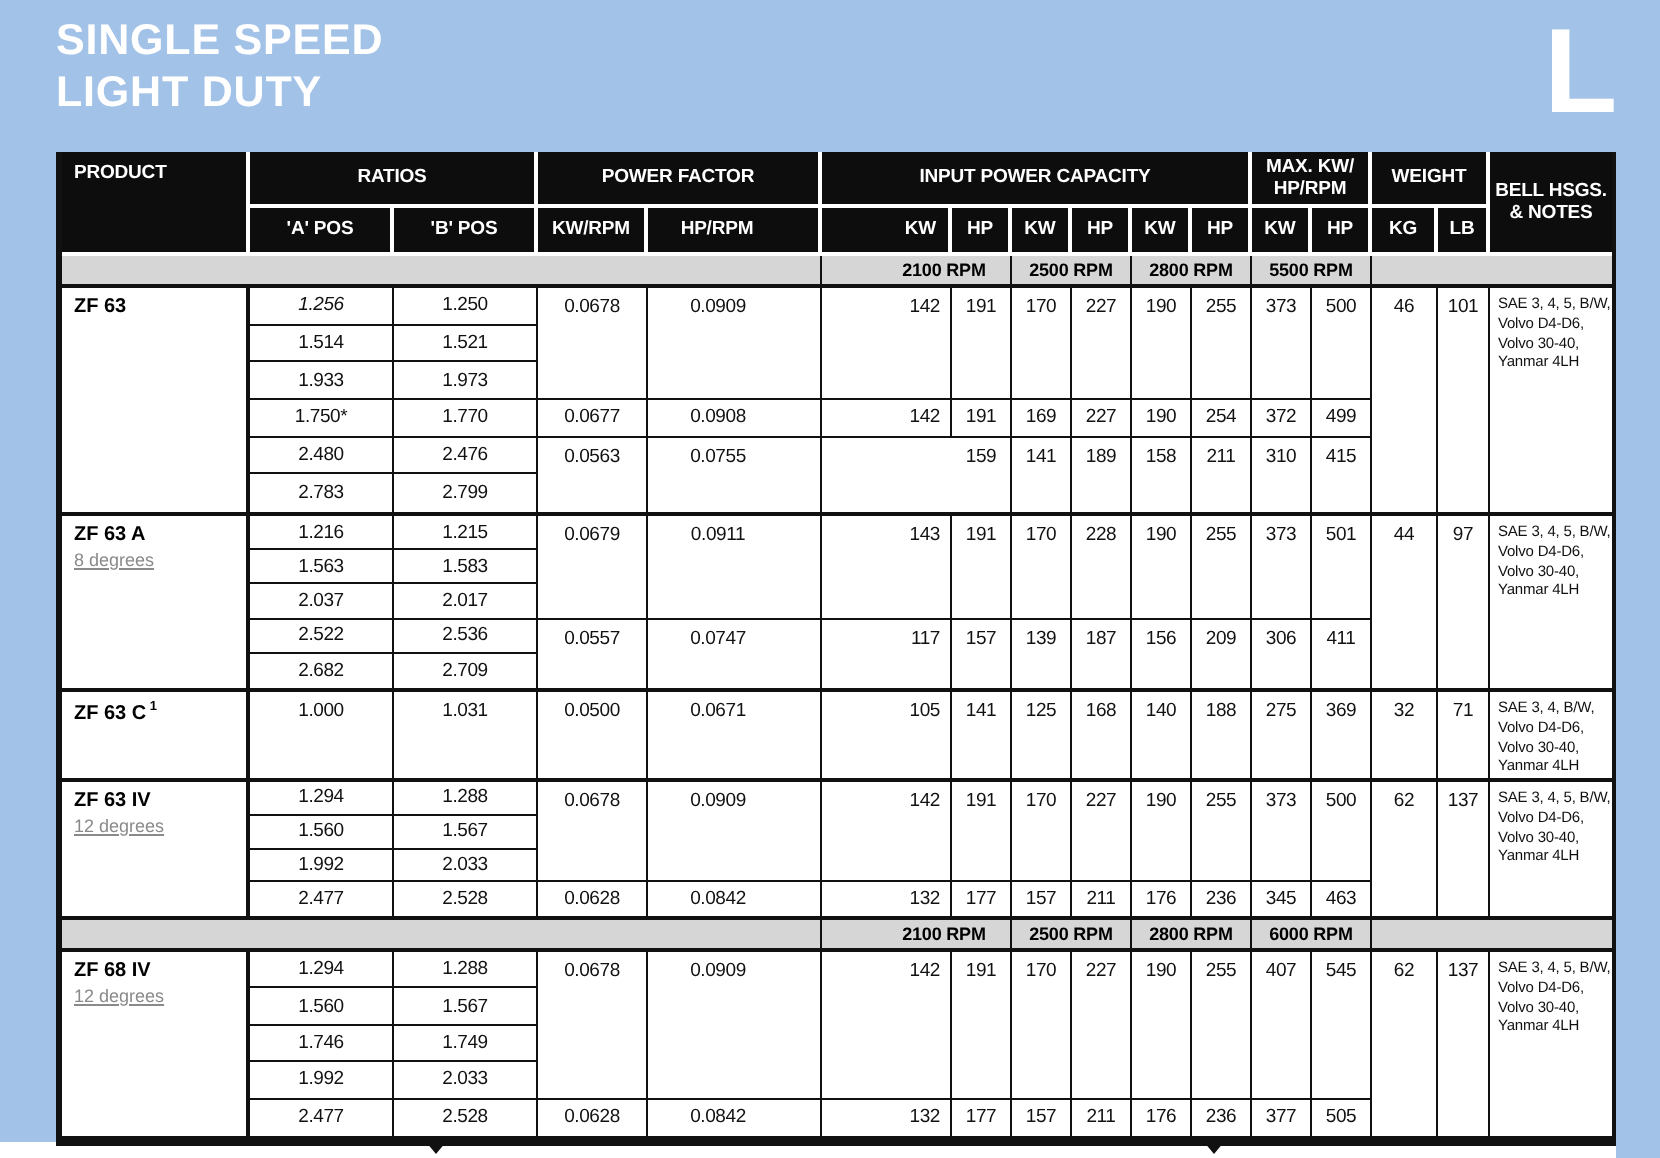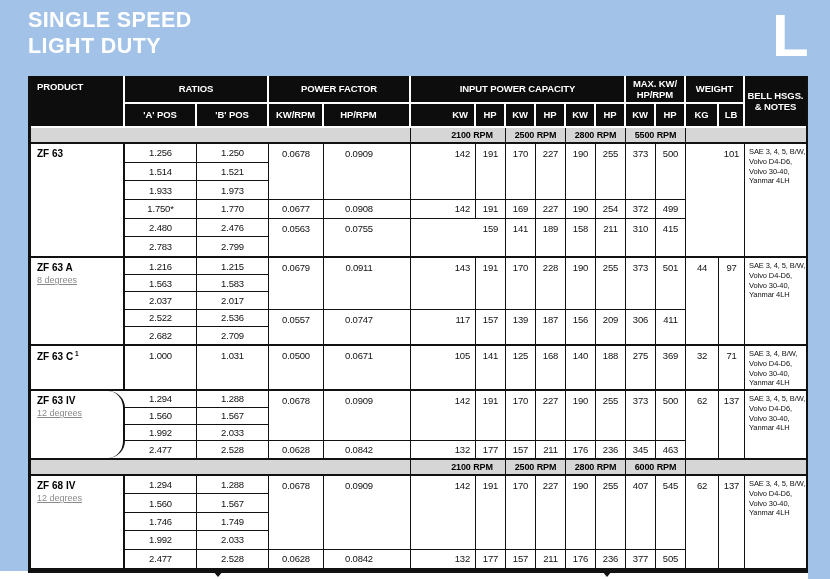--- a/index.html
+++ b/index.html
@@ -115,21 +115,21 @@
           <div class="bc lab first" style="grid-area: 1 / 6 / auto / span 2;">2100 RPM</div>
           <div class="bc lab" style="grid-area: 1 / 8 / auto / span 2;">2500 RPM</div>
           <div class="bc lab" style="grid-area: 1 / 10 / auto / span 2;">2800 RPM</div>
           <div class="bc lab" style="grid-area: 1 / 12 / auto / span 2;">5500 RPM</div>
           <div class="bc last" style="grid-area: 1 / 14 / auto / span 3;"></div>
         </div>
         <div class="block grid16" style="height: 114px; grid-template-rows: repeat(6, 1fr);">
           <div class="c prod nb" style="grid-area: 1 / 1 / span 6;">
             <div class="pname">ZF 63</div>
           </div>
-          <div class="c num" style="grid-area: 1 / 2;">1.256</div>
+          <div class="c num" style="grid-area: 1 / 2; font-style: italic;">1.256</div>
           <div class="c num" style="grid-area: 1 / 3;">1.250</div>
           <div class="c num" style="grid-area: 2 / 2;">1.514</div>
           <div class="c num" style="grid-area: 2 / 3;">1.521</div>
           <div class="c num" style="grid-area: 3 / 2;">1.933</div>
           <div class="c num" style="grid-area: 3 / 3;">1.973</div>
           <div class="c num" style="grid-area: 4 / 2;">1.750*</div>
           <div class="c num" style="grid-area: 4 / 3;">1.770</div>
           <div class="c num" style="grid-area: 5 / 2;">2.480</div>
           <div class="c num" style="grid-area: 5 / 3;">2.476</div>
           <div class="c num nb" style="grid-area: 6 / 2;">2.783</div>
@@ -156,20 +156,21 @@
           <div class="c num" style="grid-area: 4 / 11 / span 1;">254</div>
           <div class="c num" style="grid-area: 4 / 12 / span 1;">372</div>
           <div class="c num" style="grid-area: 4 / 13 / span 1;">499</div>
           <div class="c num vt nb" style="grid-area: 5 / 7 / span 2;">159</div>
           <div class="c num vt nb" style="grid-area: 5 / 8 / span 2;">141</div>
           <div class="c num vt nb" style="grid-area: 5 / 9 / span 2;">189</div>
           <div class="c num vt nb" style="grid-area: 5 / 10 / span 2;">158</div>
           <div class="c num vt nb" style="grid-area: 5 / 11 / span 2;">211</div>
           <div class="c num vt nb" style="grid-area: 5 / 12 / span 2;">310</div>
           <div class="c num vt nb" style="grid-area: 5 / 13 / span 2;">415</div>
+          <div class="c num vt nb" style="grid-area: 1 / 14 / span 6;">46</div>
           <div class="c num vt nb" style="grid-area: 1 / 15 / span 6;">101</div>
           <div class="c notes vt nb nr" style="grid-area: 1 / 16 / span 6;">
             <div>SAE 3, 4, 5, B/W,</div>
             <div>Volvo D4-D6,</div>
             <div>Volvo 30-40,</div>
             <div>Yanmar 4LH</div>
           </div>
         </div>
         <div class="block grid16" style="height: 88px; grid-template-rows: repeat(5, 1fr);">
           <div class="c prod nb" style="grid-area: 1 / 1 / span 5;">
@@ -234,21 +235,21 @@
           <div class="c num vt nb" style="grid-area: 1 / 14 / span 1;">32</div>
           <div class="c num vt nb" style="grid-area: 1 / 15 / span 1;">71</div>
           <div class="c notes vt nb nr" style="grid-area: 1 / 16 / span 1;">
             <div>SAE 3, 4, B/W,</div>
             <div>Volvo D4-D6,</div>
             <div>Volvo 30-40,</div>
             <div>Yanmar 4LH</div>
           </div>
         </div>
         <div class="block grid16" style="height: 69px; grid-template-rows: repeat(4, 1fr);">
-          <div class="c prod nb" style="grid-area: 1 / 1 / span 4; border-radius: 17px;">
+          <div class="c prod nb" style="grid-area: 1 / 1 / span 4;">
             <div class="pname">ZF 63 IV</div>
             <div class="psub">12 degrees</div>
           </div>
           <div class="c num" style="grid-area: 1 / 2;">1.294</div>
           <div class="c num" style="grid-area: 1 / 3;">1.288</div>
           <div class="c num" style="grid-area: 2 / 2;">1.560</div>
           <div class="c num" style="grid-area: 2 / 3;">1.567</div>
           <div class="c num" style="grid-area: 3 / 2;">1.992</div>
           <div class="c num" style="grid-area: 3 / 3;">2.033</div>
           <div class="c num nb" style="grid-area: 4 / 2;">2.477</div>

